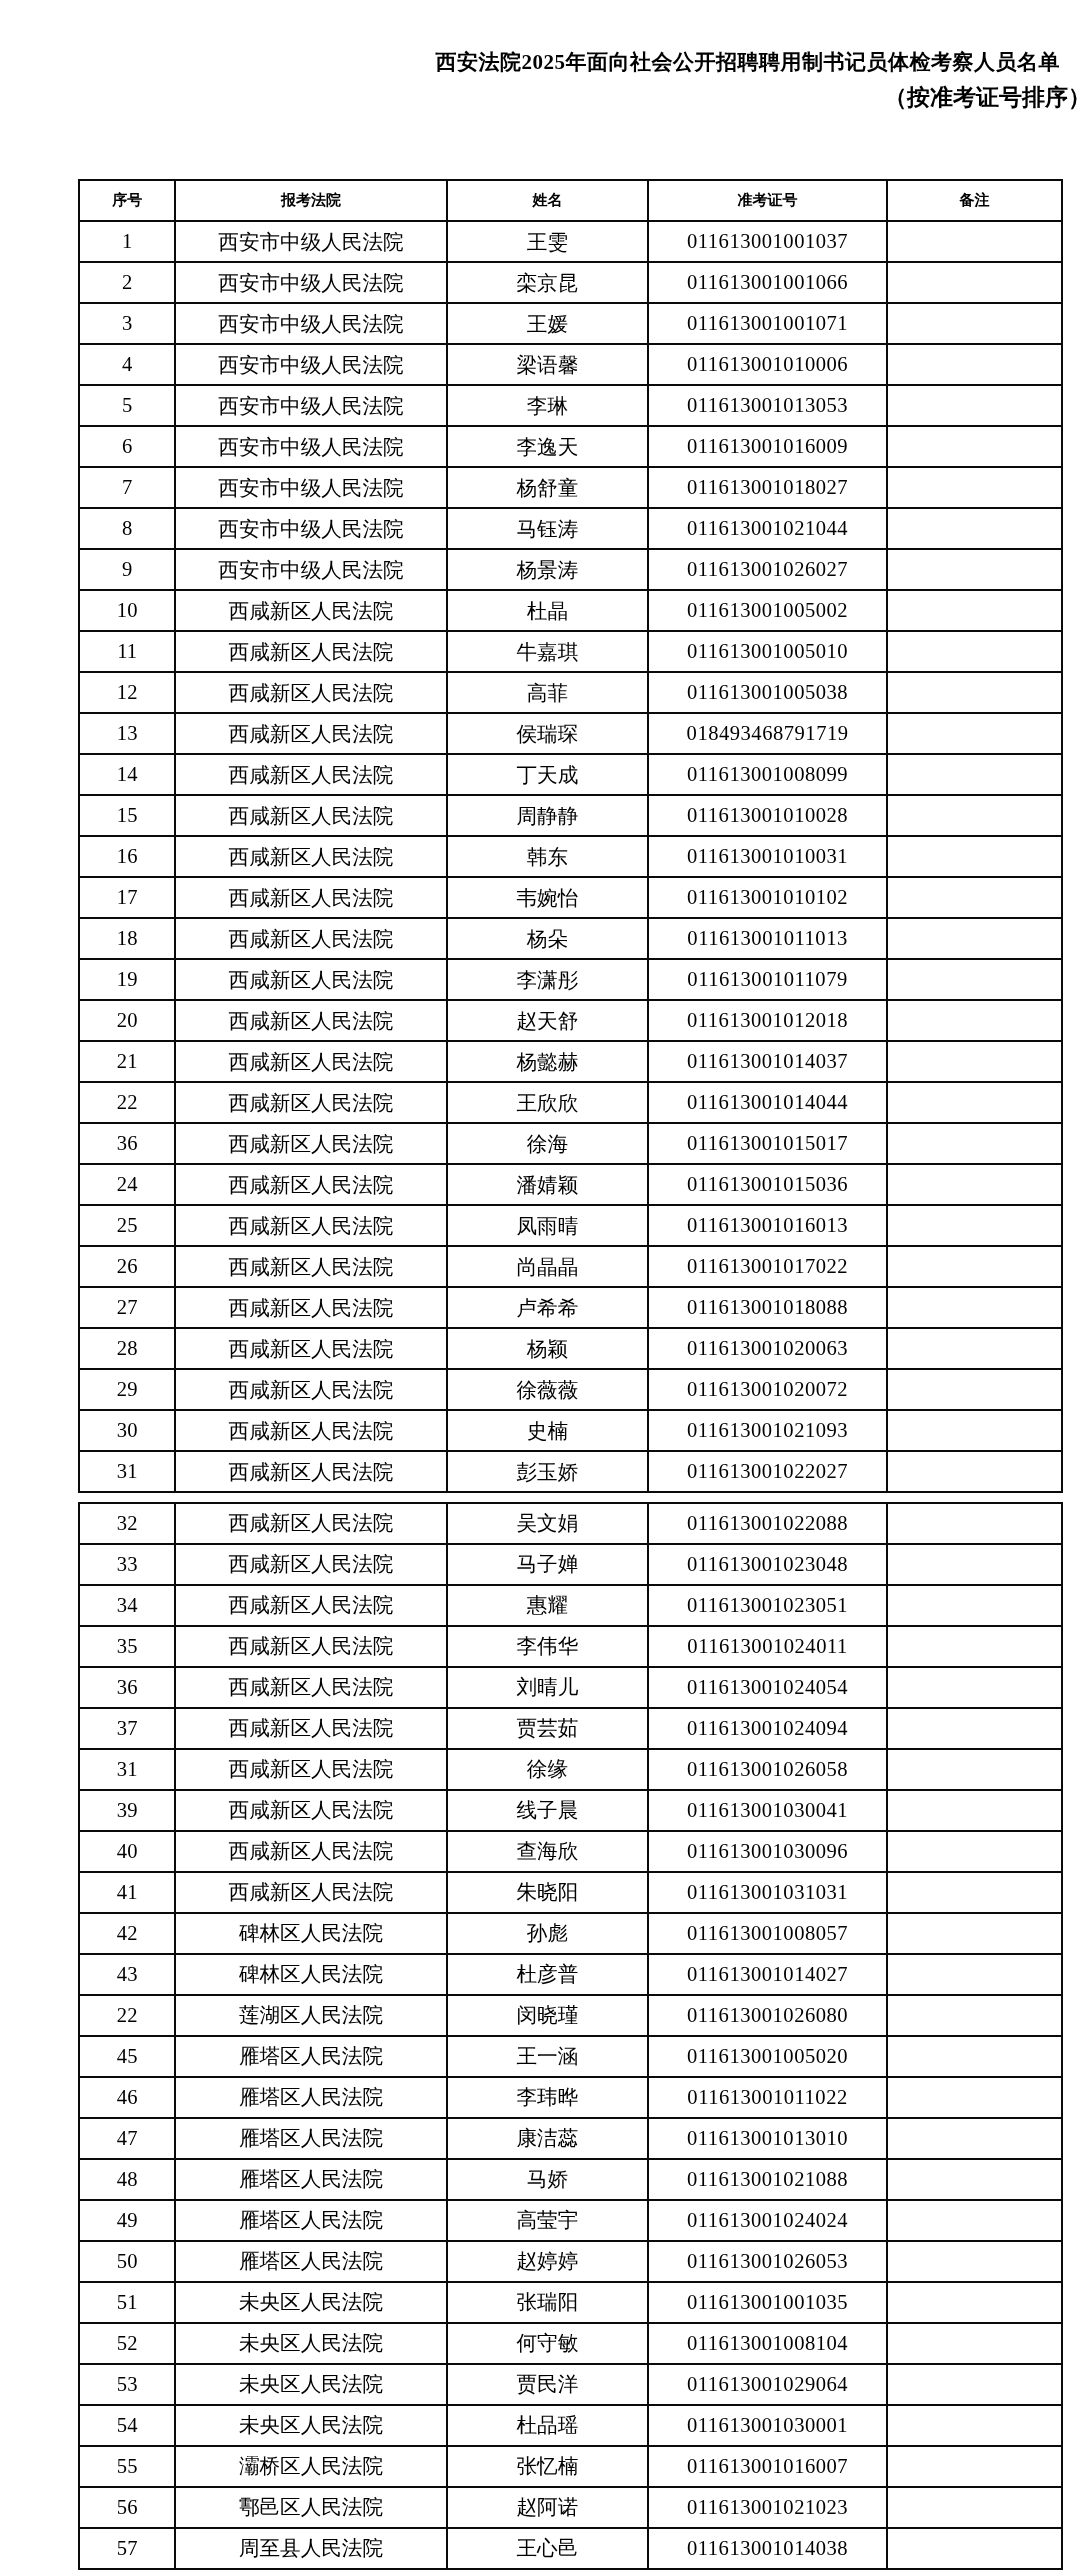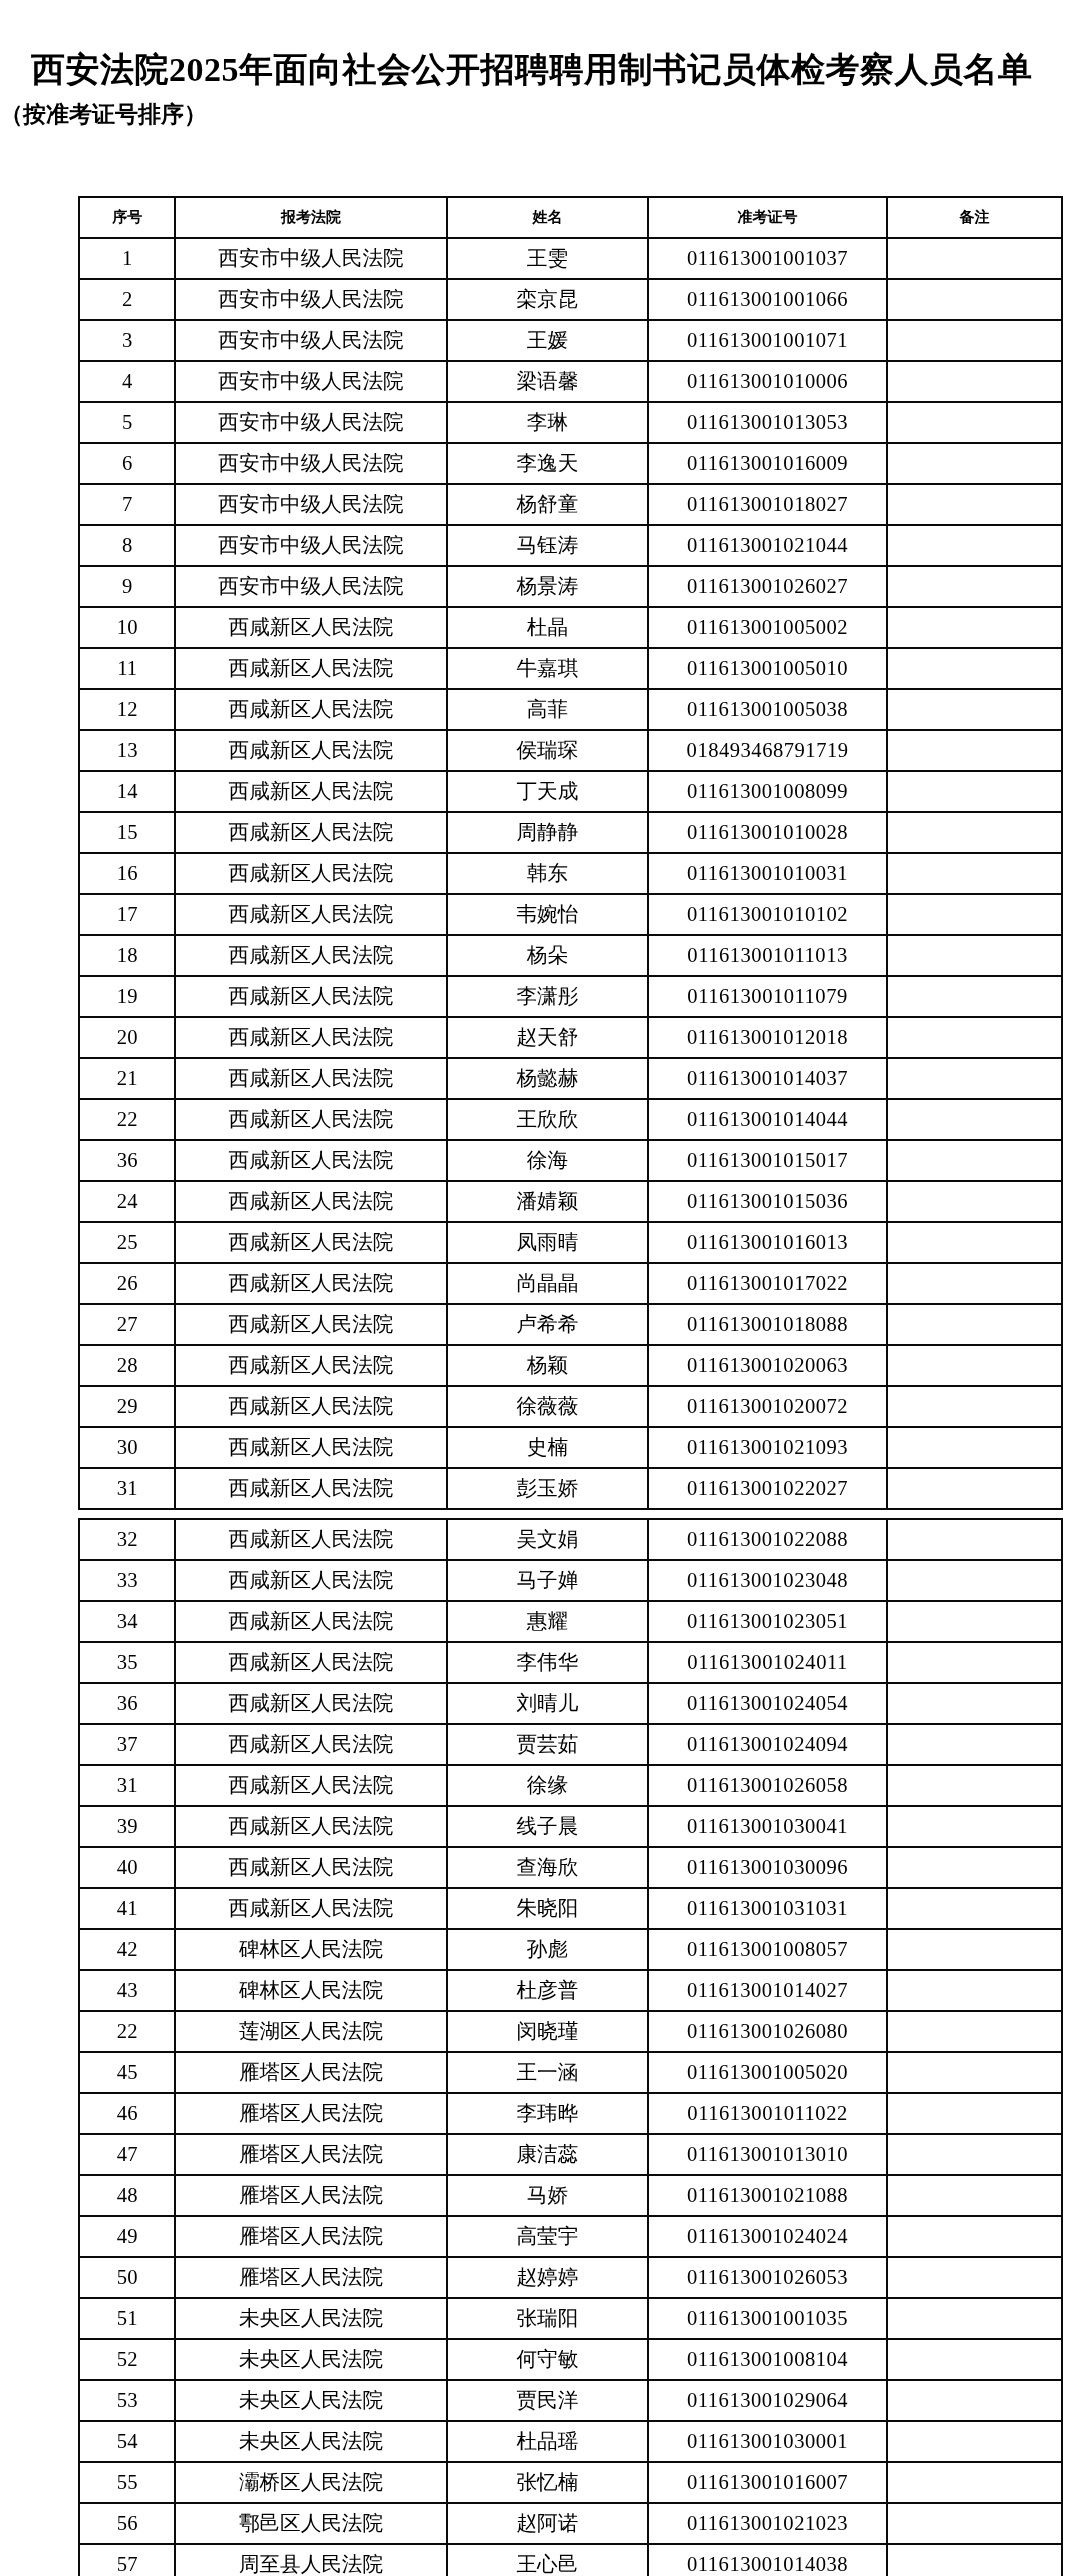--- a/index.html
+++ b/index.html
@@ -13,29 +13,29 @@
     font-family: "Liberation Serif", "DejaVu Serif", serif;
     color: #000000;
     -webkit-font-smoothing: antialiased;
   }
   .page {
     width: 1091px;
     box-sizing: border-box;
     padding-top: 49px;
   }
   .doc-title {
-    text-align: left;
-    font-size: 34px;
+    text-align: right;
+    font-size: 21px;
     font-weight: bold;
     letter-spacing: 0.5px;
     line-height: 1.25;
     margin: 0 31px;
   }
   .doc-subtitle {
-    text-align: left;
+    text-align: right;
     font-size: 23px;
     font-weight: bold;
     margin-top: 7.2px;
   }
   .table-wrap {
     margin: 66px 0 0 78px;
     width: 985px;
   }
   table.roster {
     border-collapse: collapse;

